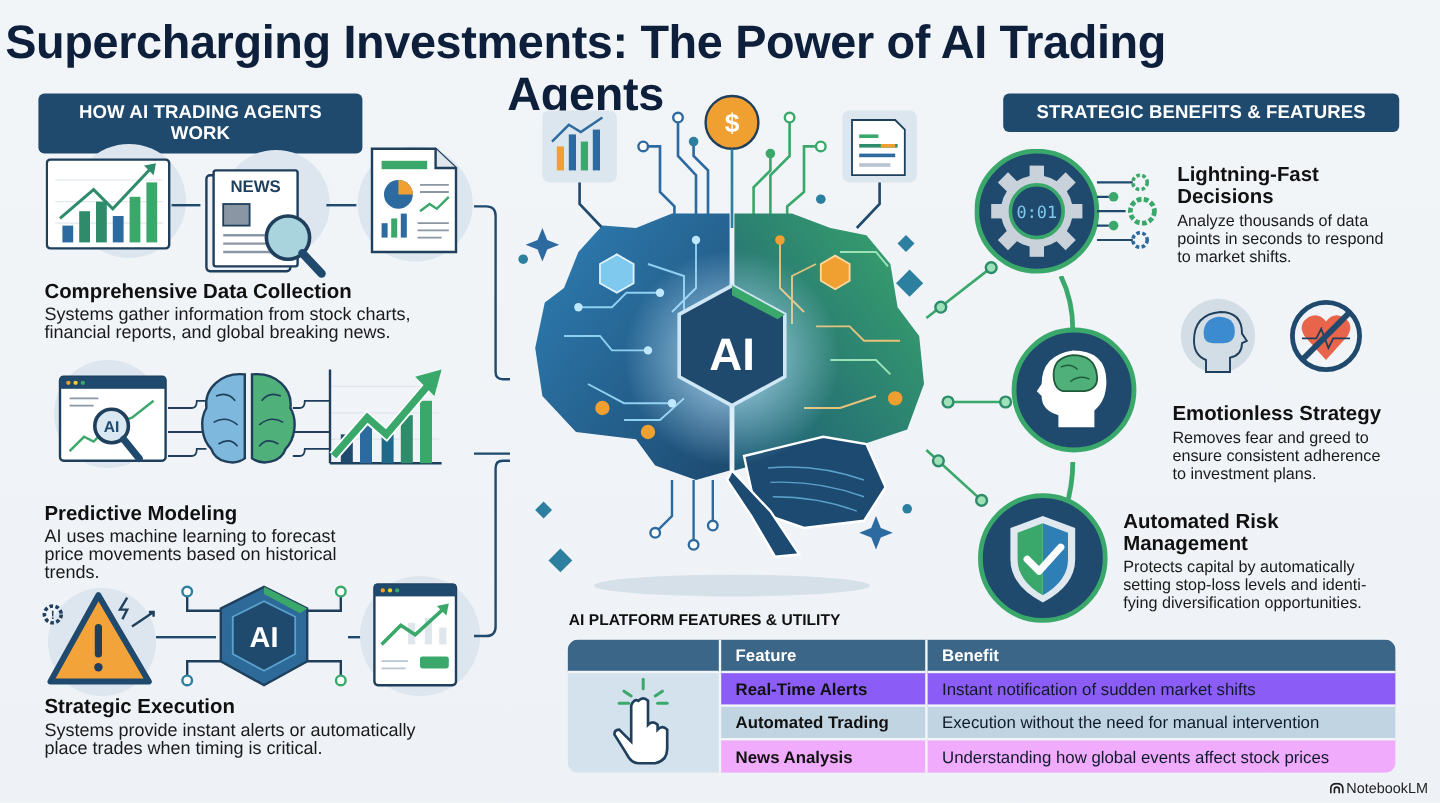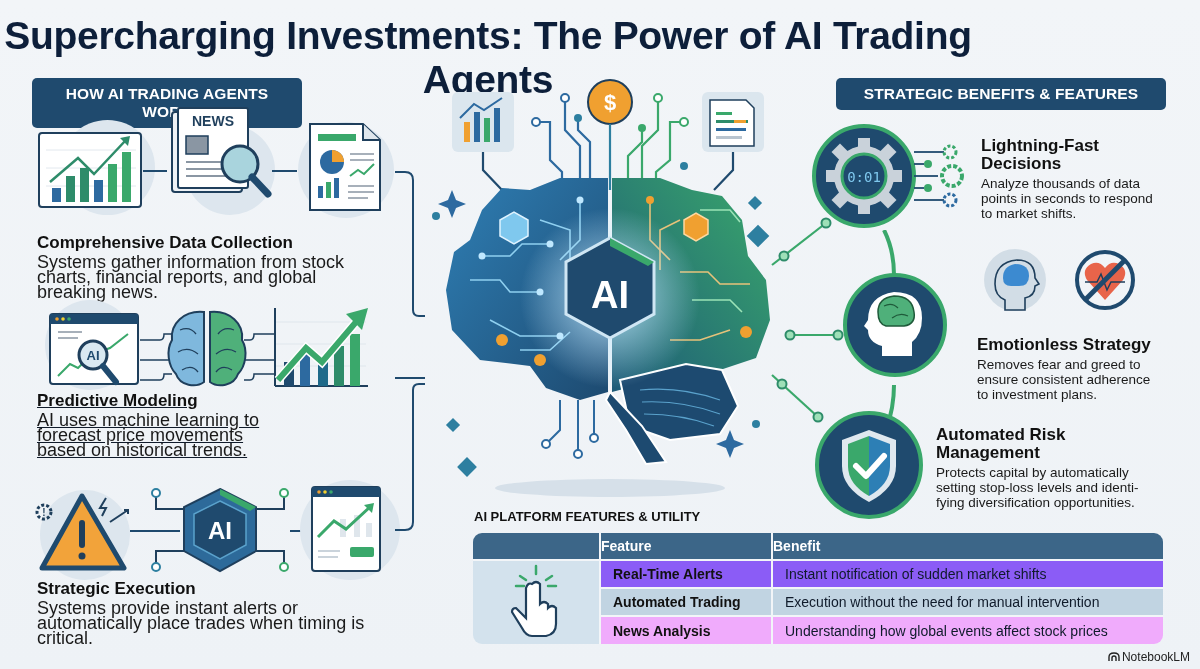--- a/index.html
+++ b/index.html
@@ -16,37 +16,37 @@
     font-size: 39px; font-weight: bold; color: #0d1f3a; letter-spacing: -0.3px;
   }
   .pill {
     background: #1f4a6e; color: #fff; font-weight: bold; font-size: 15.5px;
     border-radius: 5px; padding: 7px 10px; letter-spacing: 0.1px;
   }
   .pill-left { left: 32px; top: 78px; width: 270px; text-align:center; }
   .pill-right { left: 836px; top: 78px; width: 330px; text-align:center; }
 
   .step-title { font-size: 17px; font-weight: bold; color: #101010; }
-  .step-desc { font-size: 18px; color: #1a1a1a; line-height: 15px; margin-top: 2px; }
+  .step-desc { font-size: 15px; color: #1a1a1a; line-height: 15px; margin-top: 2px; }
 
   .benefit-title { font-size: 17px; font-weight: bold; color: #111; line-height: 18px; }
   .benefit-desc { font-size: 13.5px; color: #1a1a1a; line-height: 15px; margin-top: 3px; }
 
   .circle-bg { border-radius: 50%; background: #dde6ee; }
   .connector { background: #1f4a6e; }
 
   .table-title { left: 474px; top: 509px; font-size: 13px; font-weight: bold; color: #111; text-align: center; }
   .feat-table {
     left: 473px; top: 533px; width: 690px; border-radius: 9px; overflow: hidden;
     border-collapse: collapse;
   }
   .feat-table table { border-collapse: collapse; width: 100%; }
   .feat-table th {
     background: #3c6688; color: #fff; font-size: 14px; text-align: left;
-    padding: 0 0; height: 27px; border-right: 2px solid #f2f5f8;
+    padding: 0 12px; height: 27px; border-right: 2px solid #f2f5f8;
   }
   .feat-table td {
     font-size: 14px; padding: 0 12px; height: 28px; border-right: 2px solid #f2f5f8;
     border-top: 2px solid #f2f5f8;
   }
   .feat-table tr.r0 td { background: #8b5cf6; }
   .feat-table tr.r1 td { background: #c1d4e2; }
   .feat-table tr.r2 td { background: #f0abfc; }
   .feat-table td.feat { font-weight: bold; color: #111; }
   .feat-table td.icon-cell { background: #d3e2ed !important; }
@@ -78,21 +78,21 @@
     <rect x="70" y="34" width="9" height="38" fill="#3aa86b"></rect>
     <rect x="84" y="22" width="9" height="50" fill="#3aa86b"></rect>
     <polyline points="12,52 40,28 56,44 88,10" fill="none" stroke="#2e8c6a" stroke-width="2.5"></polyline>
     <polygon points="92,6 82,8 90,16" fill="#2e8c6a"></polygon>
   </svg>
 </div>
 <div class="abs" style="left:143px;top:170px;width:24px;height:2px;">
     <div class="connector" style="width:100%;height:100%"></div>
   </div>
 <div class="abs circle-bg" style="left:185px;top:125px;width:90px;height:90px;"></div>
-<div class="abs" style="left:170px;top:106px;width:115px;height:95px;">
+<div class="abs" style="left:170px;top:140px;width:115px;height:95px;">
   <svg width="115" height="95" viewBox="0 0 115 95">
     <rect x="2" y="6" width="70" height="80" rx="3" fill="#eef2f6" stroke="#1f3f5c" stroke-width="2"></rect>
     <rect x="8" y="2" width="70" height="80" rx="2" fill="#fff" stroke="#1f3f5c" stroke-width="2"></rect>
     <text x="43" y="20" text-anchor="middle" font-family="Liberation Sans, sans-serif" font-weight="bold" font-size="14" fill="#1f3f5c">NEWS</text>
     <rect x="16" y="30" width="22" height="18" fill="#8a96a3" stroke="#1f3f5c" stroke-width="1.5"></rect>
     <g stroke="#8a96a3" stroke-width="2">
         <line x1="16" y1="56" x2="70" y2="56"></line>
         <line x1="16" y1="63" x2="70" y2="63"></line>
         <line x1="16" y1="70" x2="60" y2="70"></line>
       </g>
@@ -185,21 +185,21 @@
       <rect x="28" y="54" width="10" height="34" fill="#2d6aa0"></rect>
     <rect x="46" y="62" width="10" height="26" fill="#1f6a8a"></rect>
       <rect x="62" y="48" width="10" height="40" fill="#2e8c6a"></rect>
       <rect x="78" y="36" width="10" height="52" fill="#3aa86b"></rect>
     <polyline points="6,82 34,50 50,64 84,24" fill="none" stroke="#fff" stroke-width="9"></polyline>
     <polyline points="6,82 34,50 50,64 84,24" fill="none" stroke="#3aa86b" stroke-width="6"></polyline>
     <polygon points="96,10 74,16 90,32" fill="#3aa86b"></polygon>
   </svg>
 </div>
 
-<div class="abs" style="left:37px;top:391px;width:380px;text-decoration:underline;">
+<div class="abs" style="left:37px;top:418px;width:380px;">
   <div class="step-title">Predictive Modeling</div>
   <div class="step-desc" style="width:250px">AI uses machine learning to forecast price movements based on historical trends.</div>
 </div>
 
 <div class="abs circle-bg" style="left:40px;top:490px;width:90px;height:90px;"></div>
 <div class="abs" style="left:34px;top:488px;width:100px;height:90px;">
   <svg width="100" height="90" viewBox="0 0 100 90">
     <circle cx="10" cy="24" r="7" fill="none" stroke="#1f3f5c" stroke-width="3" stroke-dasharray="3 2"></circle>
     <text x="10" y="28" text-anchor="middle" font-size="10" font-weight="bold" fill="#1f3f5c" font-family="Liberation Sans, sans-serif">!</text>
     <path d="M48 8 L90 80 H8 Z" fill="#f2a33a" stroke="#1f4a6e" stroke-width="5" stroke-linejoin="round"></path>

